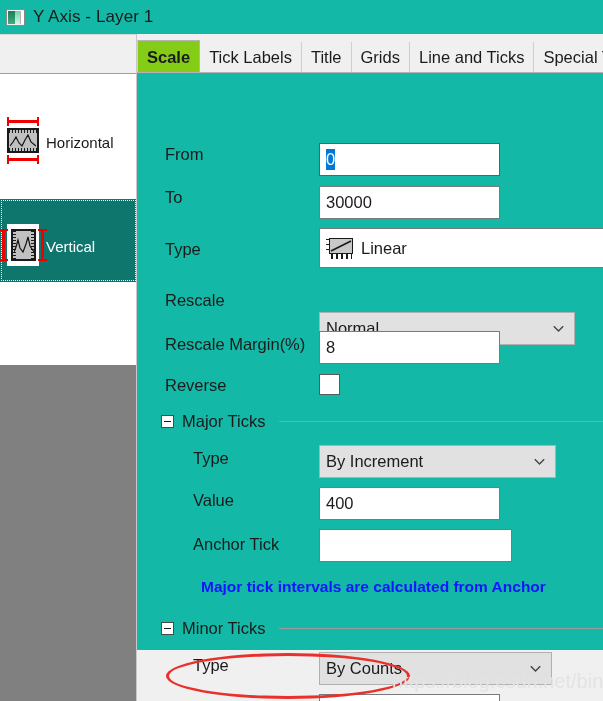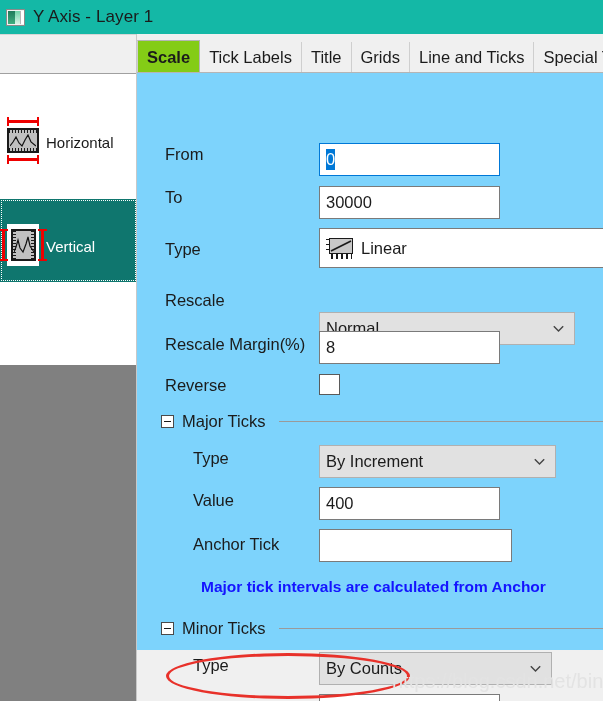--- a/index.html
+++ b/index.html
@@ -187,21 +187,21 @@
     border-right: 1px solid #b5b5b5;
     border-left: 1px solid #b5b5b5;
     border-top: 1px solid #b5b5b5;
   }
   .tab.first { border-left: 1px solid #cfcfcf; }
 
   .tabpage {
     position: absolute;
     left: 0; top: 38px;
     width: 466px; height: 578px;
-    background: #7dd3fc;
+    background: #14b8a6;
     border-top: 1px solid #b5b5b5;
   }
 
   
   .frow {
     position: absolute;
     display: flex;
     align-items: center;
   }
   .flabel {

